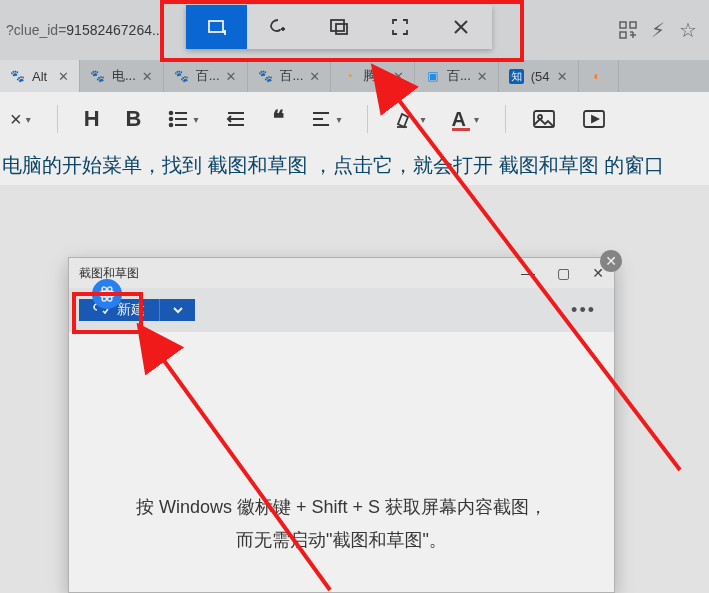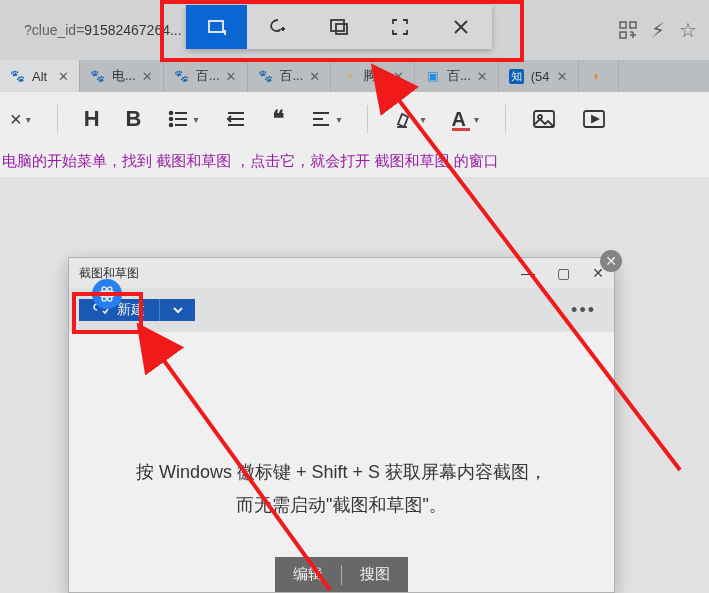--- a/index.html
+++ b/index.html
@@ -17,21 +17,21 @@
     left: 0; top: 0; right: 0; bottom: 0;
     background: rgba(0,0,0,0.06);
     pointer-events: none;
   }
   
   .chrome-top {
     background: #dfe0e1;
     height: 60px;
     display: flex;
     align-items: center;
-    padding-left: 24px;
+    padding-left: 6px;
     padding-right: 6px;
   }
   .url {
     font-size: 14px;
     color: #666;
     flex: 1;
     white-space: nowrap;
     overflow: hidden;
   }
   .url .dark { color: #3b3b3b; }
@@ -79,22 +79,22 @@
     background: #fdfdfd;
     color: #3a3a3a;
   }
   .toolbar .tool { display: flex; align-items: center; gap: 4px; }
   .toolbar svg { display: block; }
   .sep { width: 1px; height: 28px; background: #d7d7d7; }
   .toolbar .chev { font-size: 10px; color: #666; }
   
   .bodytext {
     padding: 6px 2px;
-    font-size: 15px;
-    color: #a21caf;
+    font-size: 20px;
+    color: #0c4a6e;
     background: #fdfdfd;
     white-space: nowrap;
     overflow: hidden;
   }
   
   .inset {
     position: absolute;
     left: 68px;
     top: 257px;
     width: 547px;
@@ -409,25 +409,20 @@
           </svg>
       </div>
     </div>
     <div class="dots">•••</div>
   </div>
   <div class="content">
     <div class="msg">
       <div>按 Windows 徽标键 + Shift + S 获取屏幕内容截图，</div>
       <div>而无需启动"截图和草图"。</div>
     </div>
-    <div class="pill">
-      <div class="p">编辑</div>
-      <div class="divp"></div>
-      <div class="p">搜图</div>
-    </div>
   </div>
   <div class="cornerclose">✕</div>
   <div class="atombadge">
     <svg width="20" height="20" viewBox="0 0 20 20" fill="none" stroke="#fff" stroke-width="1.3">
       <ellipse cx="10" cy="10" rx="8" ry="3"></ellipse>
       <ellipse cx="10" cy="10" rx="8" ry="3" transform="rotate(60 10 10)"></ellipse>
       <ellipse cx="10" cy="10" rx="8" ry="3" transform="rotate(-60 10 10)"></ellipse>
       <circle cx="10" cy="10" r="1.5" fill="#fff"></circle>
     </svg>
   </div>

